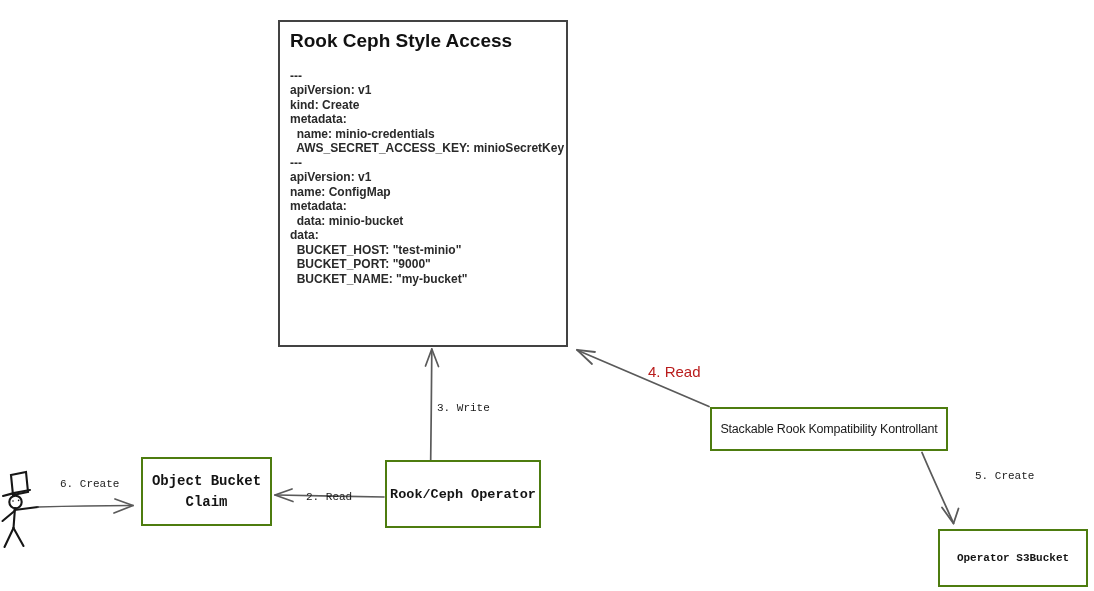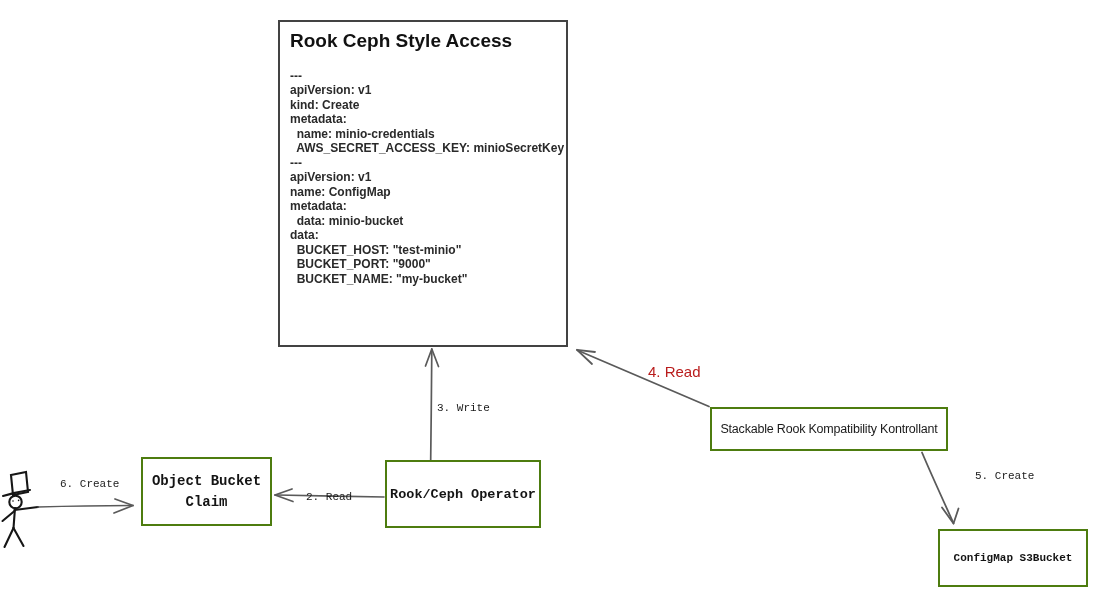--- a/index.html
+++ b/index.html
@@ -151,21 +151,21 @@
       <div class="yline">  BUCKET_NAME: "my-bucket"</div>
     </div>
   </div>
 
   <div class="node mono node-obc">Object Bucket Claim</div>
 
   <div class="node mono node-operator">Rook/Ceph Operator</div>
 
   <div class="node node-kontrollant">Stackable Rook Kompatibility Kontrollant</div>
 
-  <div class="node mono node-s3bucket">ConfigMap S3Bucket</div>
+  <div class="node mono node-s3bucket">Operator S3Bucket</div>
 
   <div class="edge-label mono label-1">6. Create</div>
   <div class="edge-label mono label-2">2. Read</div>
   <div class="edge-label mono label-3">3. Write</div>
   <div class="edge-label label-4">4. Read</div>
   <div class="edge-label mono label-5">5. Create</div>
 
 </div>
 
 </body></html>

